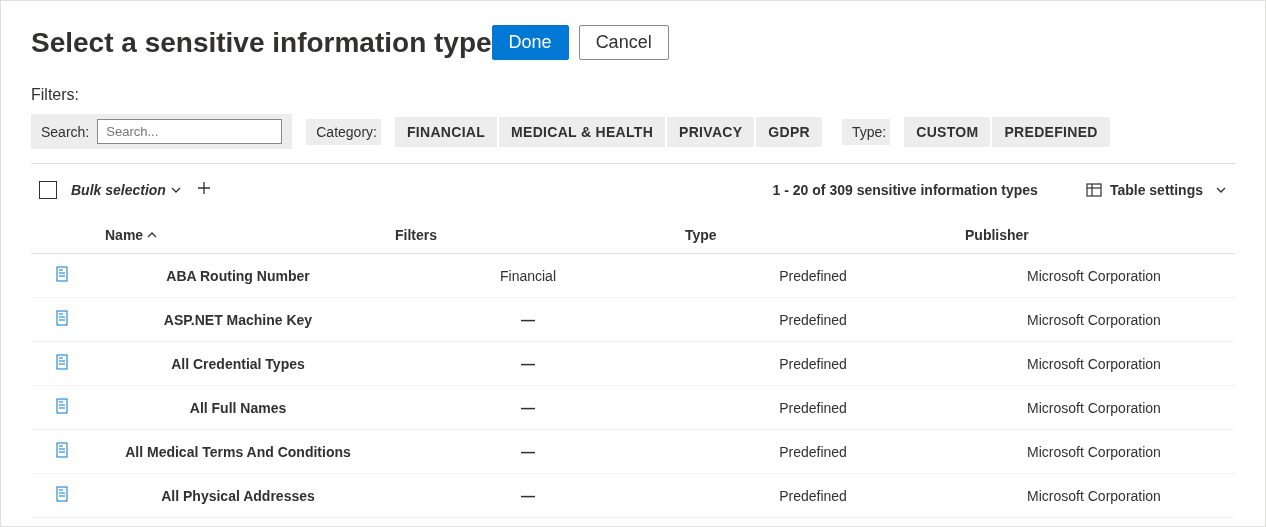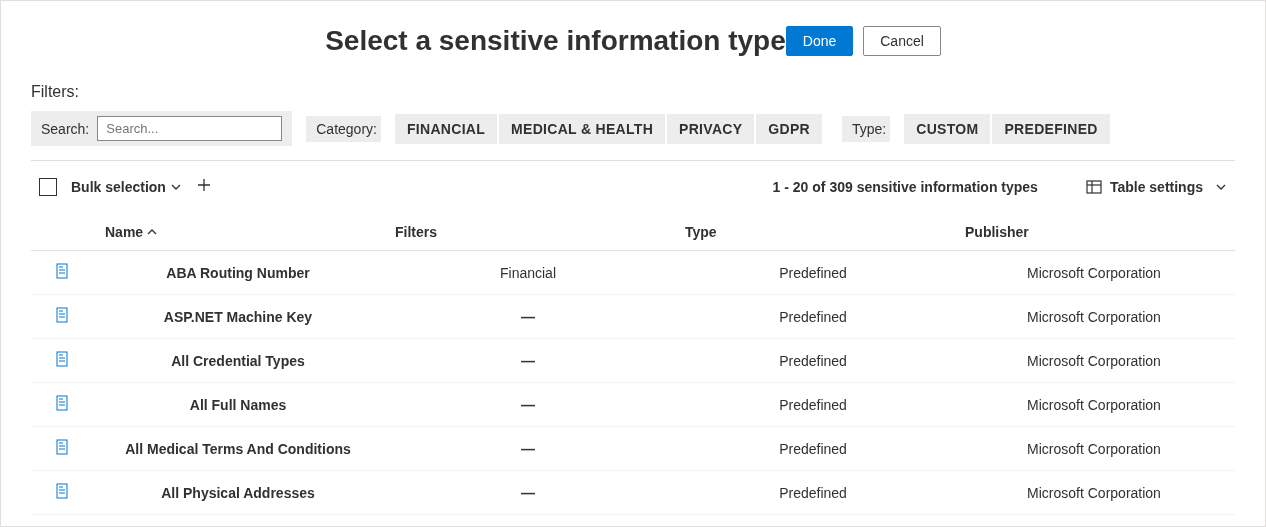--- a/index.html
+++ b/index.html
@@ -1,33 +1,33 @@
 <!DOCTYPE html>
 <html><head>
   <meta charset="utf-8">
   <style>
     * { margin:0; padding:0; box-sizing:border-box; }
     body { font-family:"Segoe UI",Arial,sans-serif; font-size:14px; color:#323130; background:#fff; }
     .panel { width:1266px; height:527px; border:1px solid #e1dfdd; padding:24px 30px 0 30px; }
-    .header-row { display:flex; align-items:center; justify-content:center; margin-bottom:26px; }
+    .header-row { display:flex; align-items:center; justify-content:flex-start; margin-bottom:26px; }
     .title { font-size:28px; font-weight:700; }
     .btns { display:flex; gap:10px; }
-    .btn { padding:6px 16px; font-size:14px; border:1px solid; cursor:pointer; border-radius:2px; font-family:inherit; }
+    .btn { padding:6px 16px; font-size:18px; border:1px solid; cursor:pointer; border-radius:2px; font-family:inherit; }
     .btn-primary { background:#0078d4; color:#fff; border-color:#0078d4; }
     .btn-secondary { background:#fff; color:#323130; border-color:#8a8886; }
     .filters-label { font-size:16px; margin-bottom:10px; }
     .filters-row { display:flex; align-items:center; gap:14px; margin-bottom:14px; }
     .filter-group { display:flex; align-items:center; background:#ededed; padding:5px 10px; gap:8px; }
     .filter-group-label { font-size:14px; }
     .search-input { border:1px solid #8a8886; padding:4px 8px; font-size:13px; width:185px; font-family:inherit; }
     .pill-set { display:flex; gap:2px; }
     .pill { background:#ededed; border:none; padding:7px 12px; font-weight:600; font-size:14px; letter-spacing:0.3px; cursor:pointer; color:#323130; font-family:inherit; }
     hr.sep { border:none; border-top:1px solid #e1dfdd; margin-bottom:8px; }
     .toolbar-row { display:flex; align-items:center; justify-content:space-between; padding:6px 8px; }
-    .tool-left { display:flex; align-items:center; gap:14px; }
+    .tool-left { display:flex; align-items:center; gap:14px;font-style:italic; }
     .checkbox { width:18px; height:18px; border:1px solid #323130; display:inline-block; }
     .bulk-text { font-weight:600; }
     .chevron-down { display:inline-block; margin-left:4px; }
     .chevron-down svg, .chevron-up svg { display:block; }
     .plus { font-size:20px; font-weight:400; cursor:pointer; }
     .tool-right { display:flex; align-items:flex-start; gap:12px; }
     .count-text { font-weight:600; }
     .table-settings { display:flex; align-items:center; gap:8px; cursor:pointer; font-weight:600;padding-left:36px; }
     .settings-icon svg { display:block; }
     .table { width:100%; border-collapse:collapse; margin-top:10px; }

